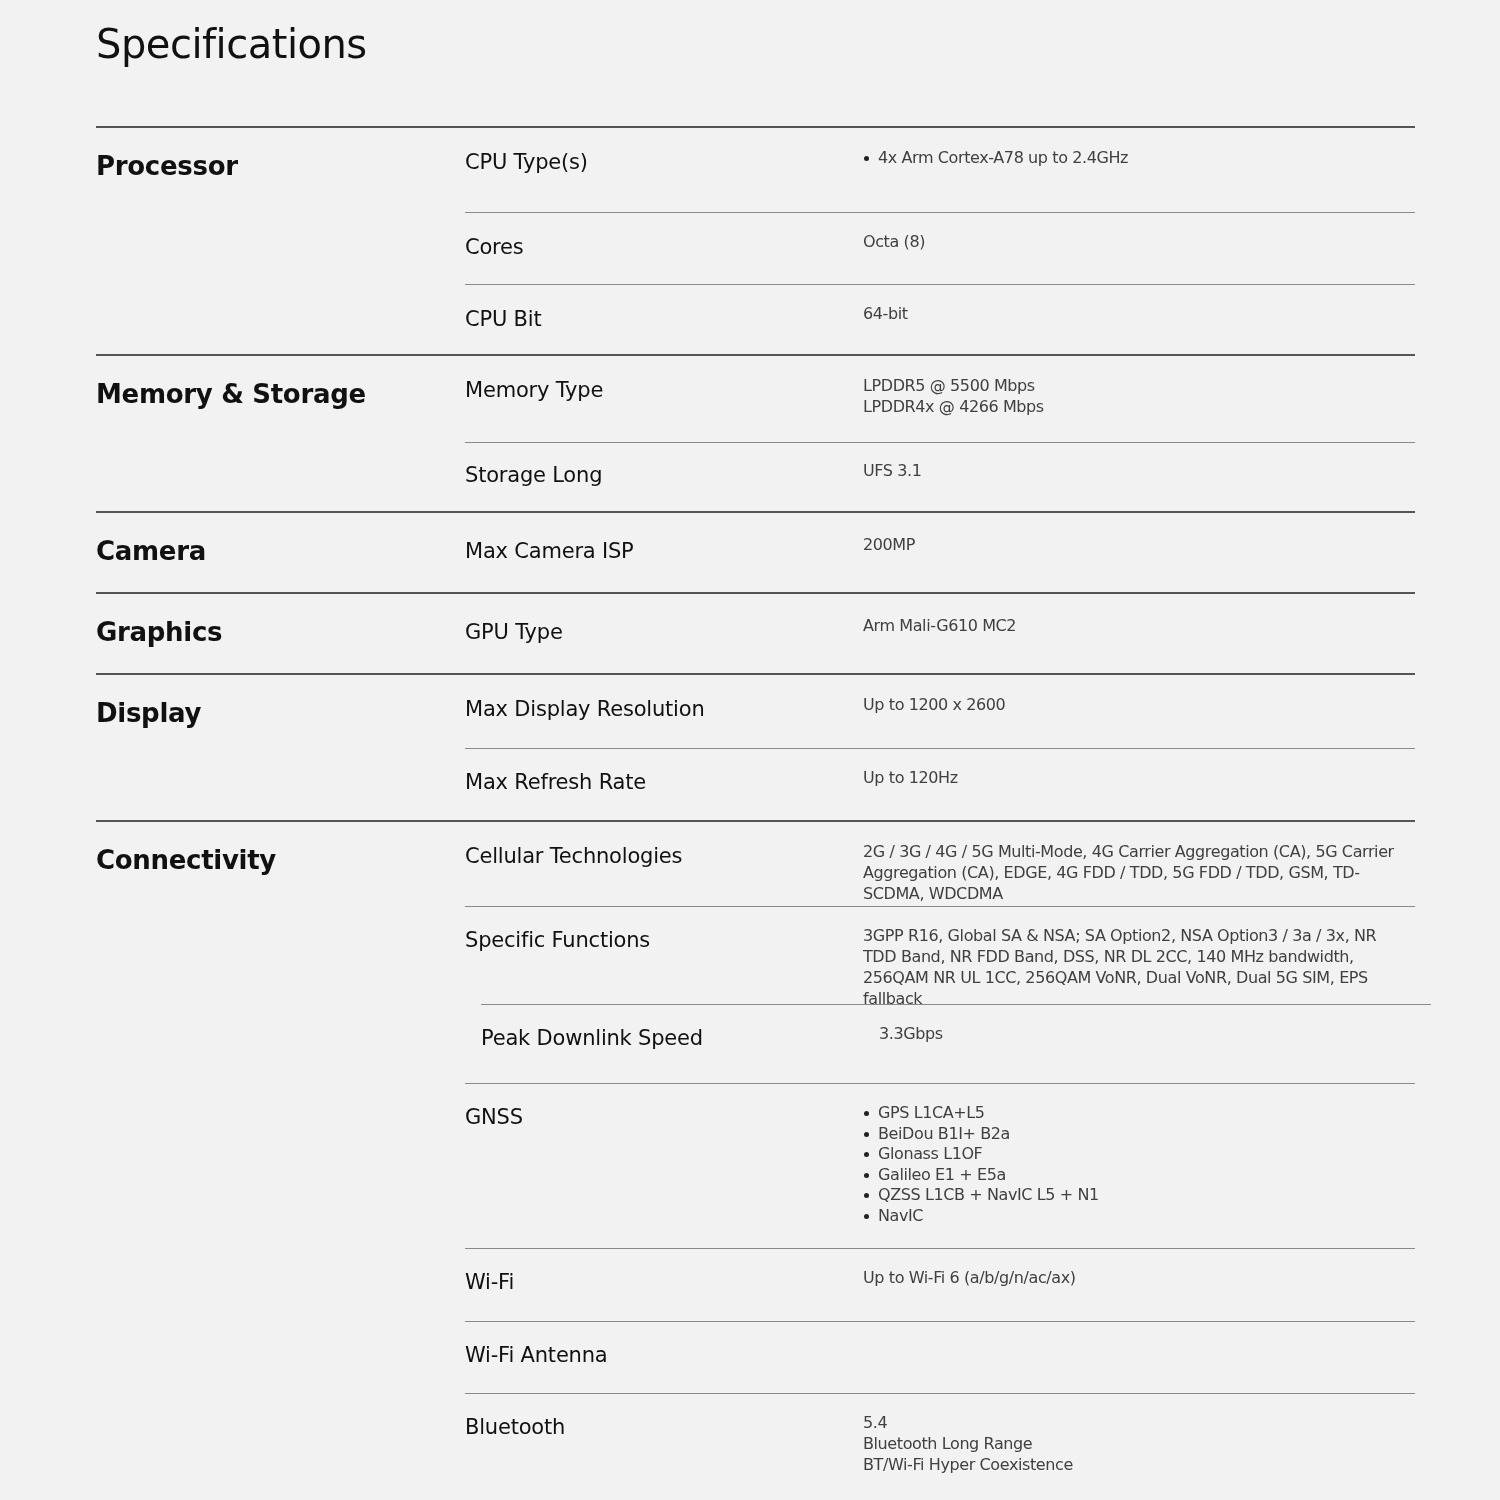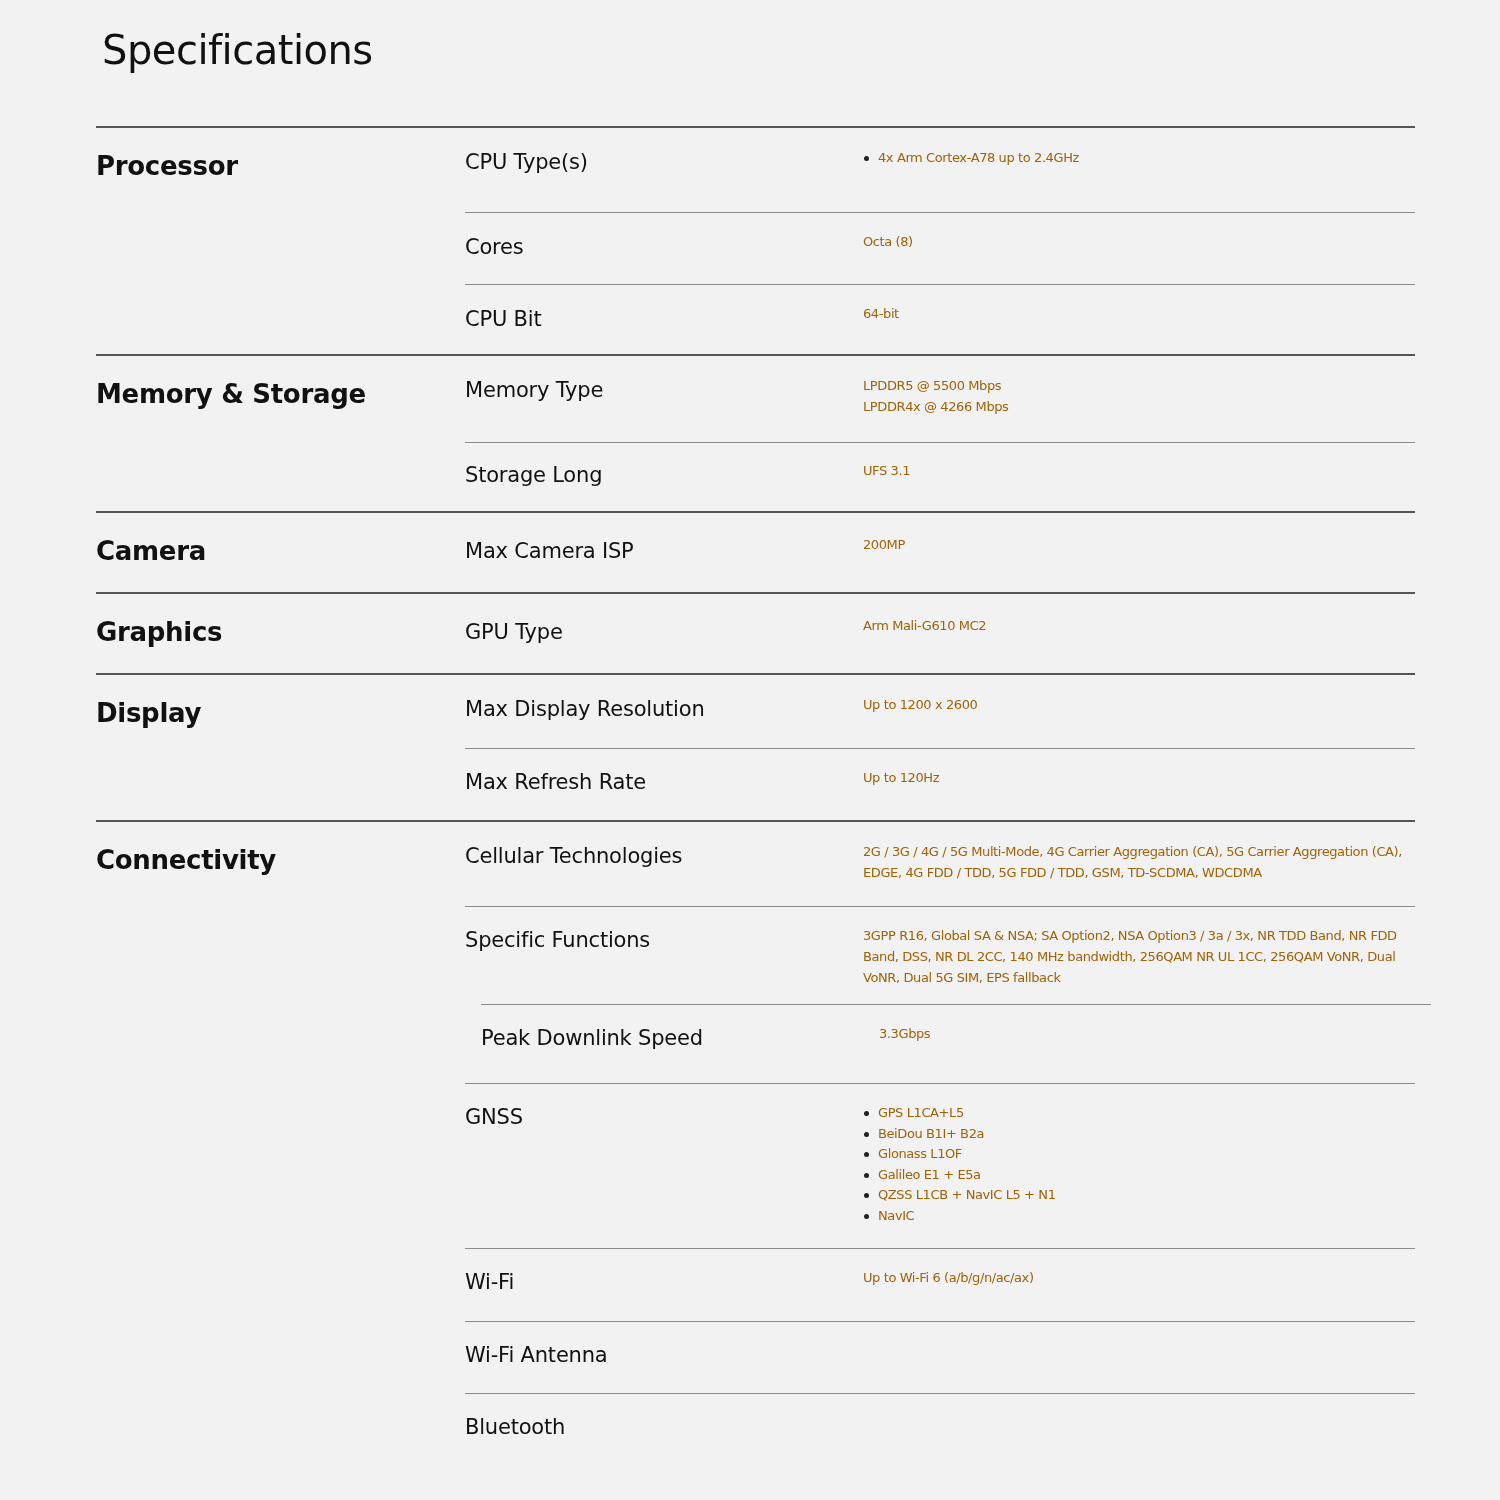--- a/index.html
+++ b/index.html
@@ -18,21 +18,21 @@
     .page {
       position: absolute;
       left: 96px;
       top: 0;
       width: 1319px;
     }
     .title {
       position: absolute;
       left: 0;
       top: 20px;
-      margin: 6px;
+      margin: 0;
       font-family: "DejaVu Sans", sans-serif;
       font-weight: 400;
       font-size: 40px;
       letter-spacing: -0.5px;
       color: #111;
       line-height: 48px;
     }
     .group {
       position: absolute;
       left: 0;
@@ -66,22 +66,22 @@
       font-weight: 400;
       color: #111;
       line-height: 28px;
       letter-spacing: -0.2px;
     }
     .row-value {
       position: absolute;
       left: 398px;
       top: 0;
       width: 540px;
-      font-size: 13px;
-      color: #a16207;
+      font-size: 16px;
+      color: #404040;
       line-height: 21px;
       letter-spacing: -0.4px;
     }
     .row-value .line { display: block; }
     .row-value ul {
       margin: 0;
       padding: 0;
       list-style: none;
     }
     .row-value li {
@@ -220,15 +220,20 @@
       <div class="row-label" style="top:19px;">Wi-Fi</div>
       <div class="row-value" style="top:18px;">
         <span class="line">Up to Wi-Fi 6 (a/b/g/n/ac/ax)</span>
       </div>
     </div>
     <div class="row sep" style="top:499px; height:72px;">
       <div class="row-label" style="top:19px;">Wi-Fi Antenna</div>
     </div>
     <div class="row sep" style="top:571px; height:109px;">
       <div class="row-label" style="top:19px;">Bluetooth</div>
+      <div class="row-value" style="top:18px;">
+        <span class="line">5.4</span>
+        <span class="line">Bluetooth Long Range</span>
+        <span class="line">BT/Wi-Fi Hyper Coexistence</span>
+      </div>
     </div>
   </section>
 </div>
 
 </body></html>

